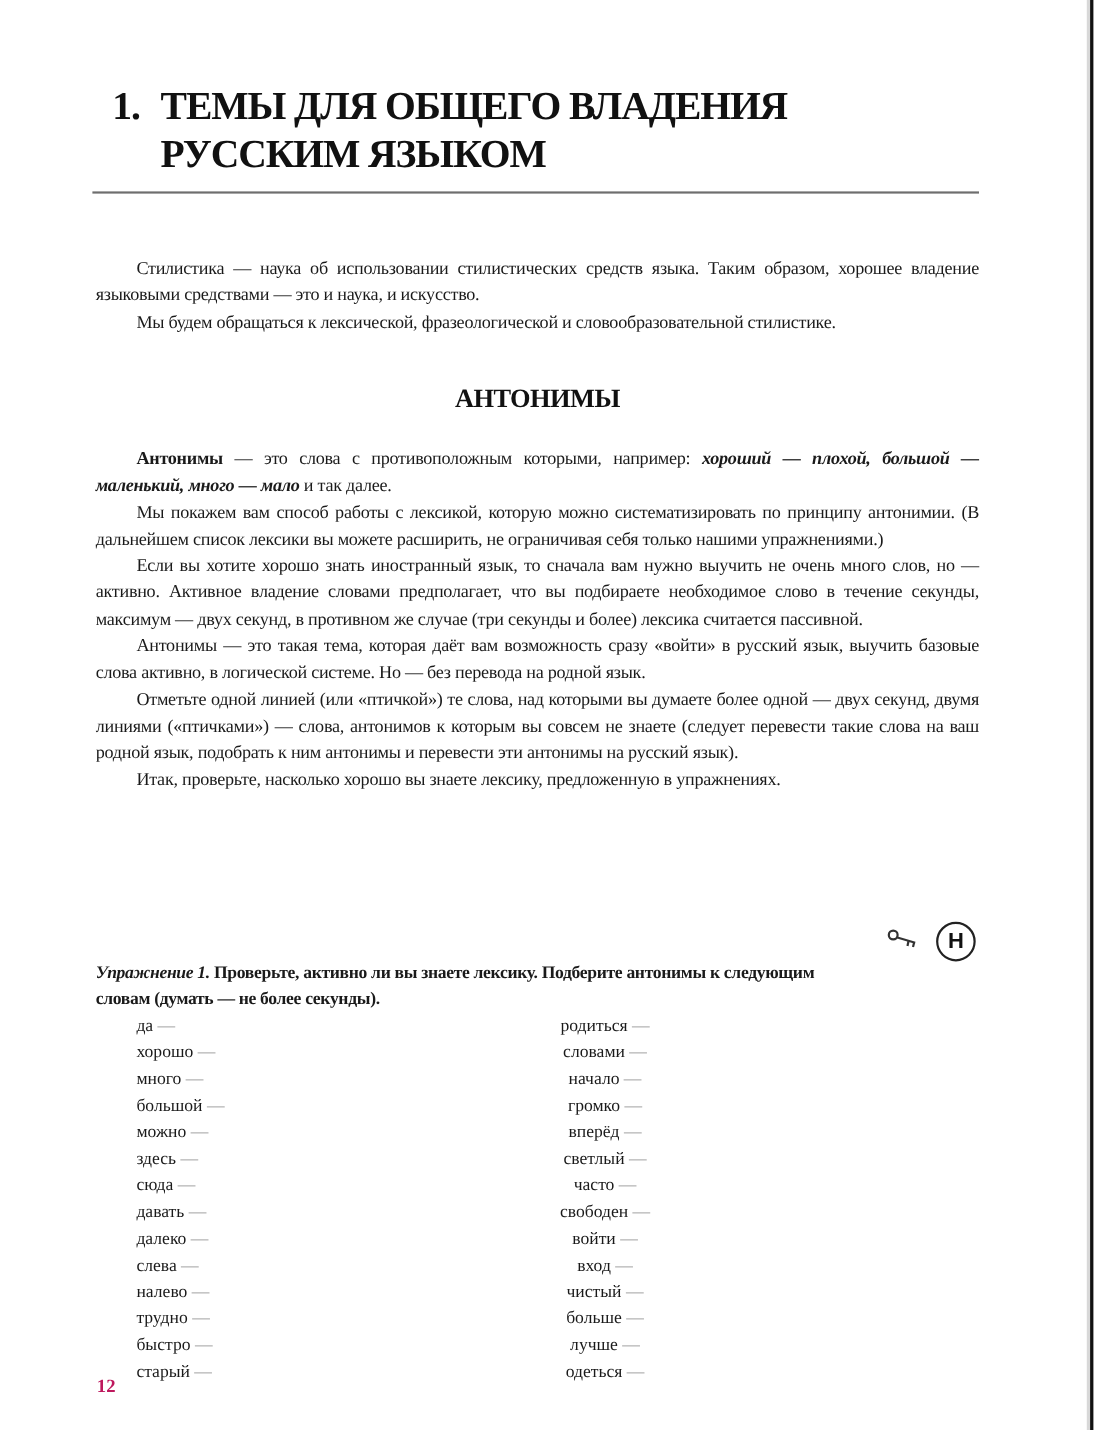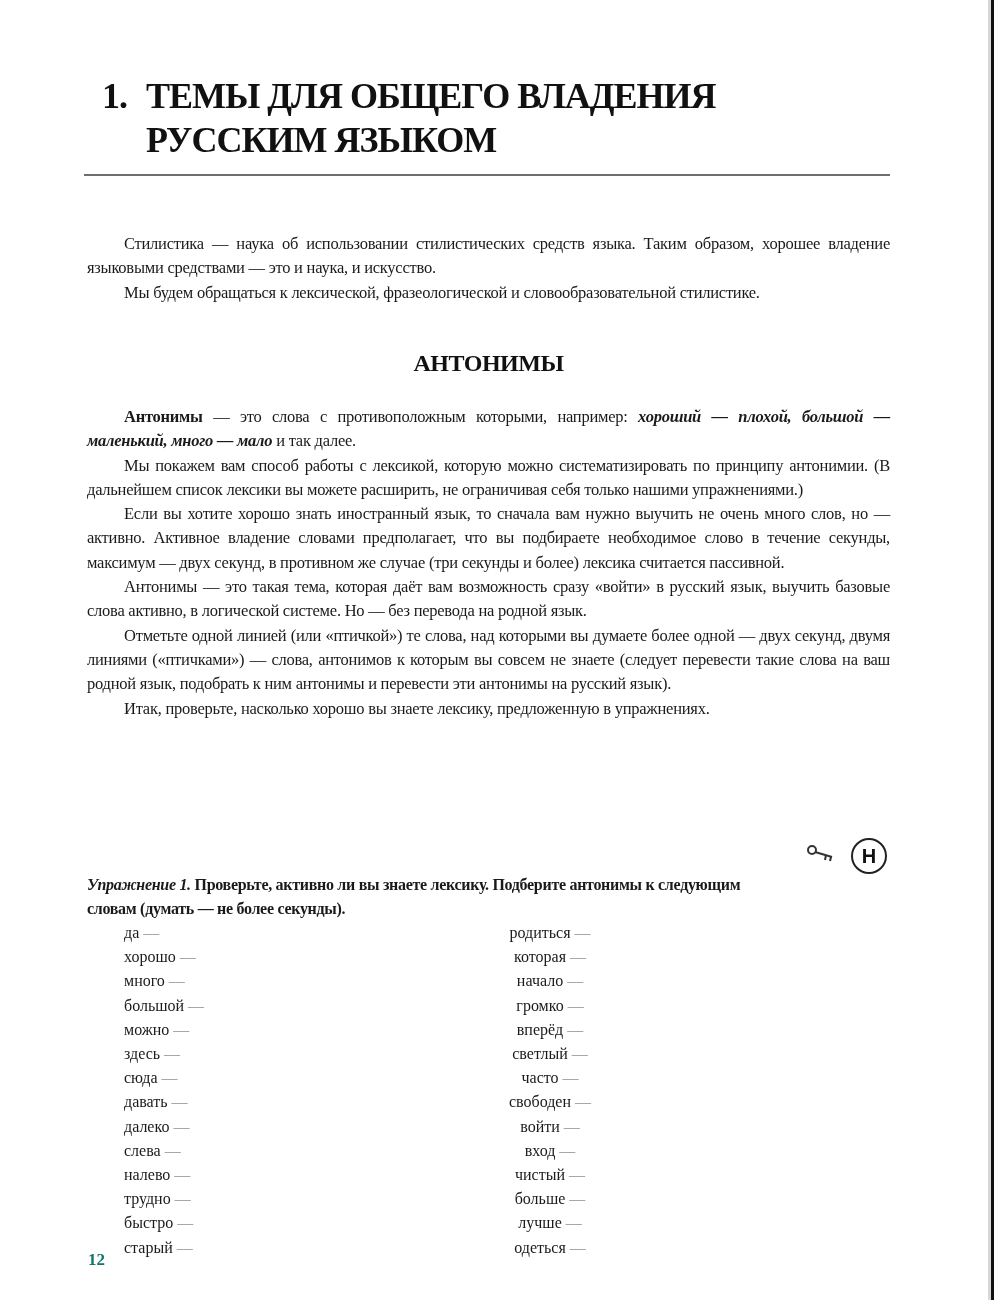--- a/index.html
+++ b/index.html
@@ -58,21 +58,21 @@
       border: 2px solid #222; border-radius: 50%;
       display: flex; align-items: center; justify-content: center;
       font-family: "Liberation Sans", sans-serif; font-weight: bold; font-size: 20px; color: #111;
     }
     .word-col { position: absolute; top: 897px; font-size: 16px; line-height: 24.2px; margin-top: 24px; }
     .word-col .item { white-space: nowrap; }
     .word-col .dash { color: #999; }
     .col-left { left: 124px; }
     .col-right { left: 509px; text-align: center; }
     .page-number {
-      position: absolute; left: 88px; top: 1250px; font-size: 17px; font-weight: bold; color: #0f766e;
+      position: absolute; left: 88px; top: 1250px; font-size: 17px; font-weight: bold; color: #be185d;
     }
   </style>
 </head>
 <body>
 
 <div class="right-shade"></div>
 <div class="right-border"></div>
 
 <h1 class="chapter-title">
   <span class="num">1.</span><span>ТЕМЫ ДЛЯ ОБЩЕГО ВЛАДЕНИЯ</span>
@@ -120,21 +120,21 @@
   <div class="item"><span>далеко</span> <span class="dash">—</span></div>
   <div class="item"><span>слева</span> <span class="dash">—</span></div>
   <div class="item"><span>налево</span> <span class="dash">—</span></div>
   <div class="item"><span>трудно</span> <span class="dash">—</span></div>
   <div class="item"><span>быстро</span> <span class="dash">—</span></div>
   <div class="item"><span>старый</span> <span class="dash">—</span></div>
 </div>
 
 <div class="word-col col-right">
   <div class="item"><span>родиться</span> <span class="dash">—</span></div>
-  <div class="item"><span>которая</span> <span class="dash">—</span></div>
+  <div class="item"><span>словами</span> <span class="dash">—</span></div>
   <div class="item"><span>начало</span> <span class="dash">—</span></div>
   <div class="item"><span>громко</span> <span class="dash">—</span></div>
   <div class="item"><span>вперёд</span> <span class="dash">—</span></div>
   <div class="item"><span>светлый</span> <span class="dash">—</span></div>
   <div class="item"><span>часто</span> <span class="dash">—</span></div>
   <div class="item"><span>свободен</span> <span class="dash">—</span></div>
   <div class="item"><span>войти</span> <span class="dash">—</span></div>
   <div class="item"><span>вход</span> <span class="dash">—</span></div>
   <div class="item"><span>чистый</span> <span class="dash">—</span></div>
   <div class="item"><span>больше</span> <span class="dash">—</span></div>

